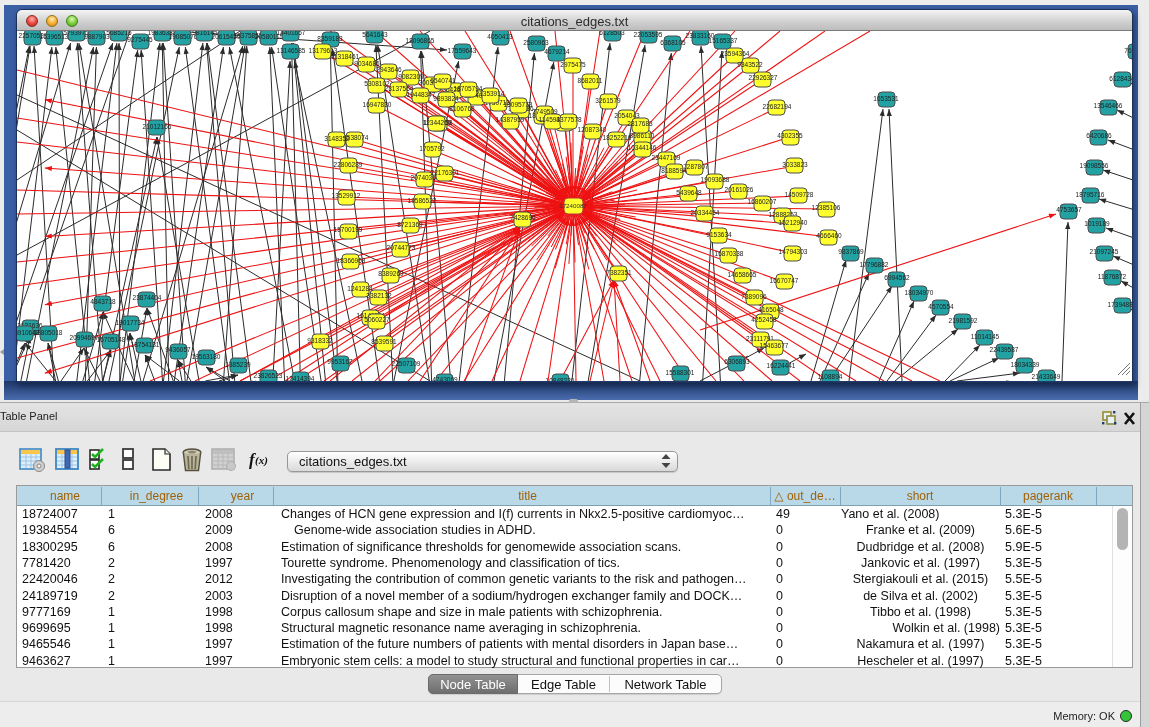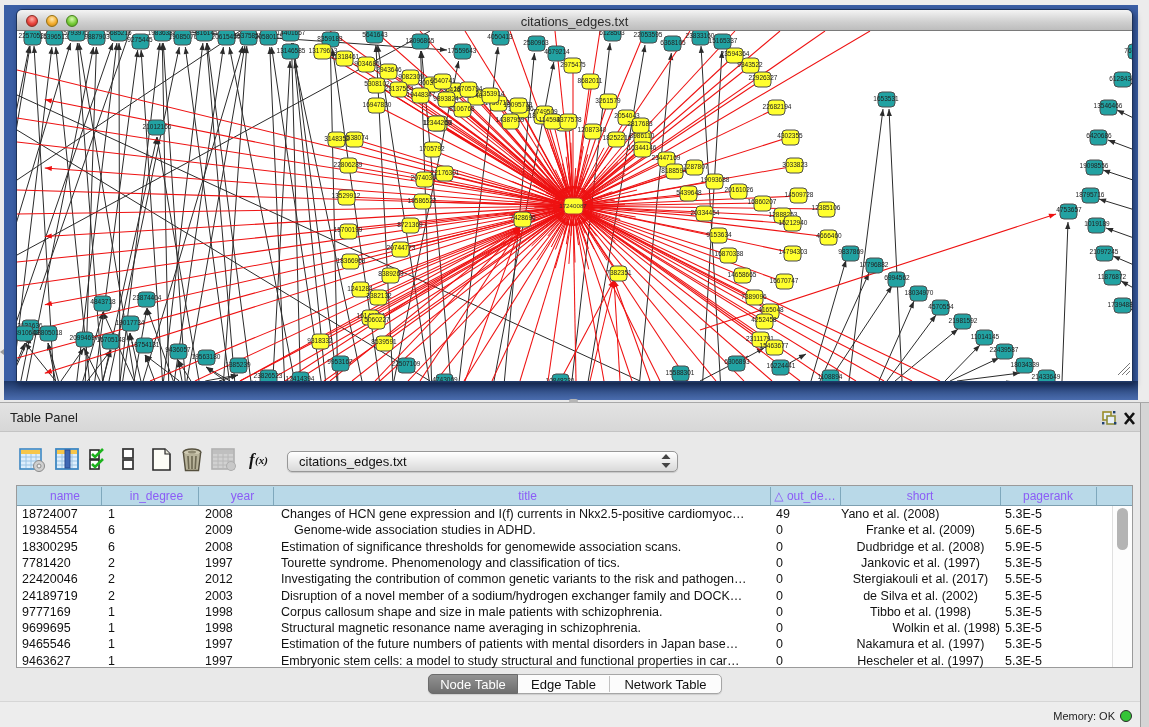--- a/index.html
+++ b/index.html
@@ -1244,21 +1244,21 @@
         <line x1="1122" y1="375" x2="1130" y2="367"></line>
         <line x1="1126" y1="375" x2="1130" y2="371"></line>
 </g>
 </g>
 </svg>
 
 <div class="abs" style="left:0px;top:349px;width:0;height:0;border-top:3px solid transparent;border-bottom:3px solid transparent;border-right:4px solid #9a9a9a"></div>
 
 <div class="abs" style="left:0;top:400px;width:1149px;height:327px;background:#e9e9e9"></div>
 <div class="abs" style="left:0;top:402px;width:1149px;height:30px;background:linear-gradient(#e3e3e3,#d7d7d7);border-top:1px solid #a8a8a8;border-bottom:1px solid #c4c4c4"></div>
-<div class="abs" style="left:10px;top:410px;font-size:13px;color:#222">Table Panel</div>
+<div class="abs" style="left:0;top:410px;font-size:11px;color:#222">Table Panel</div>
 
 <div class="abs" style="left:569px;top:399px;width:9px;height:4px;border-radius:2px;background:#b5b5b5"></div>
 
 <svg class="abs" style="left:1101px;top:409px" width="38" height="18">
  <rect x="2" y="3" width="8" height="8" fill="#e8f0fa" stroke="#9a8c28" stroke-width="1.6"></rect>
  <rect x="6" y="7" width="8" height="8" fill="#e8f0fa" stroke="#8c8c3a" stroke-width="1.6"></rect>
  <rect x="12" y="2" width="2.4" height="2.4" fill="#1d3f6e"></rect>
     <rect x="1" y="13" width="2.4" height="2.4" fill="#1d3f6e"></rect>
     <rect x="13" y="13" width="2.4" height="2.4" fill="#1d3f6e"></rect>
  <path d="M24 4 L33 15 M33 4 L24 15" stroke="#111" stroke-width="2.6"></path>
@@ -1325,21 +1325,21 @@
 
 <div class="abs" style="left:16px;top:485px;width:1117px;height:183px;background:#fff;border:1px solid #9a9a9a"></div>
 <div class="abs" style="left:17px;top:486px;width:1115px;height:20px;background:#b9d9e8;border-bottom:1px solid #7d9fb0"></div>
 <div class="abs hdrline" style="left:101px;top:487px;width:1px;height:18px;background:#7fa8bc"></div>
 <div class="abs hdrline" style="left:198px;top:487px;width:1px;height:18px;background:#7fa8bc"></div>
 <div class="abs hdrline" style="left:273px;top:487px;width:1px;height:18px;background:#7fa8bc"></div>
 <div class="abs hdrline" style="left:770px;top:487px;width:1px;height:18px;background:#7fa8bc"></div>
 <div class="abs hdrline" style="left:840px;top:487px;width:1px;height:18px;background:#7fa8bc"></div>
 <div class="abs hdrline" style="left:1000px;top:487px;width:1px;height:18px;background:#7fa8bc"></div>
 <div class="abs hdrline" style="left:1096px;top:487px;width:1px;height:18px;background:#7fa8bc"></div>
-<style>.hcell{position:absolute;top:489px;font-size:12px;color:#8b5cf6;text-align:center}
+<style>.hcell{position:absolute;top:489px;font-size:12px;color:#a16207;text-align:center}
 .trow{position:absolute;height:16.3px;font-size:12.5px;color:#111}
 .trow span{position:absolute;top:1px;white-space:nowrap}</style>
 <div class="hcell" style="left:23px;width:84px">name</div>
 <div class="hcell" style="left:108px;width:97px">in_degree</div>
 <div class="hcell" style="left:205px;width:75px">year</div>
 <div class="hcell" style="left:279px;width:497px">title</div>
 <div class="hcell" style="left:770px;width:70px">△ out_de…</div>
 <div class="hcell" style="left:840px;width:160px">short</div>
 <div class="hcell" style="left:1000px;width:96px">pagerank</div>
 <div class="trow" style="top:506.0px">
@@ -1377,21 +1377,21 @@
     <span style="left:776px">0</span>
 <span style="left:841px;width:159px;text-align:center">Jankovic et al. (1997)</span>
     <span style="left:1005px">5.3E-5</span>
   </div>
 <div class="trow" style="top:571.2px">
 <span style="left:22px">22420046</span>
     <span style="left:108px">2</span>
     <span style="left:205px">2012</span>
 <span style="left:281px">Investigating the contribution of common genetic variants to the risk and pathogen…</span>
     <span style="left:776px">0</span>
-<span style="left:841px;width:159px;text-align:center">Stergiakouli et al. (2017)</span>
+<span style="left:841px;width:159px;text-align:center">Stergiakouli et al. (2015)</span>
     <span style="left:1005px">5.5E-5</span>
   </div>
 <div class="trow" style="top:587.5px">
 <span style="left:22px">24189719</span>
     <span style="left:108px">2</span>
     <span style="left:205px">2003</span>
 <span style="left:281px">Disruption of a novel member of a sodium/hydrogen exchanger family and DOCK…</span>
     <span style="left:776px">0</span>
 <span style="left:841px;width:159px;text-align:center">de Silva et al. (2002)</span>
     <span style="left:1005px">5.3E-5</span>

